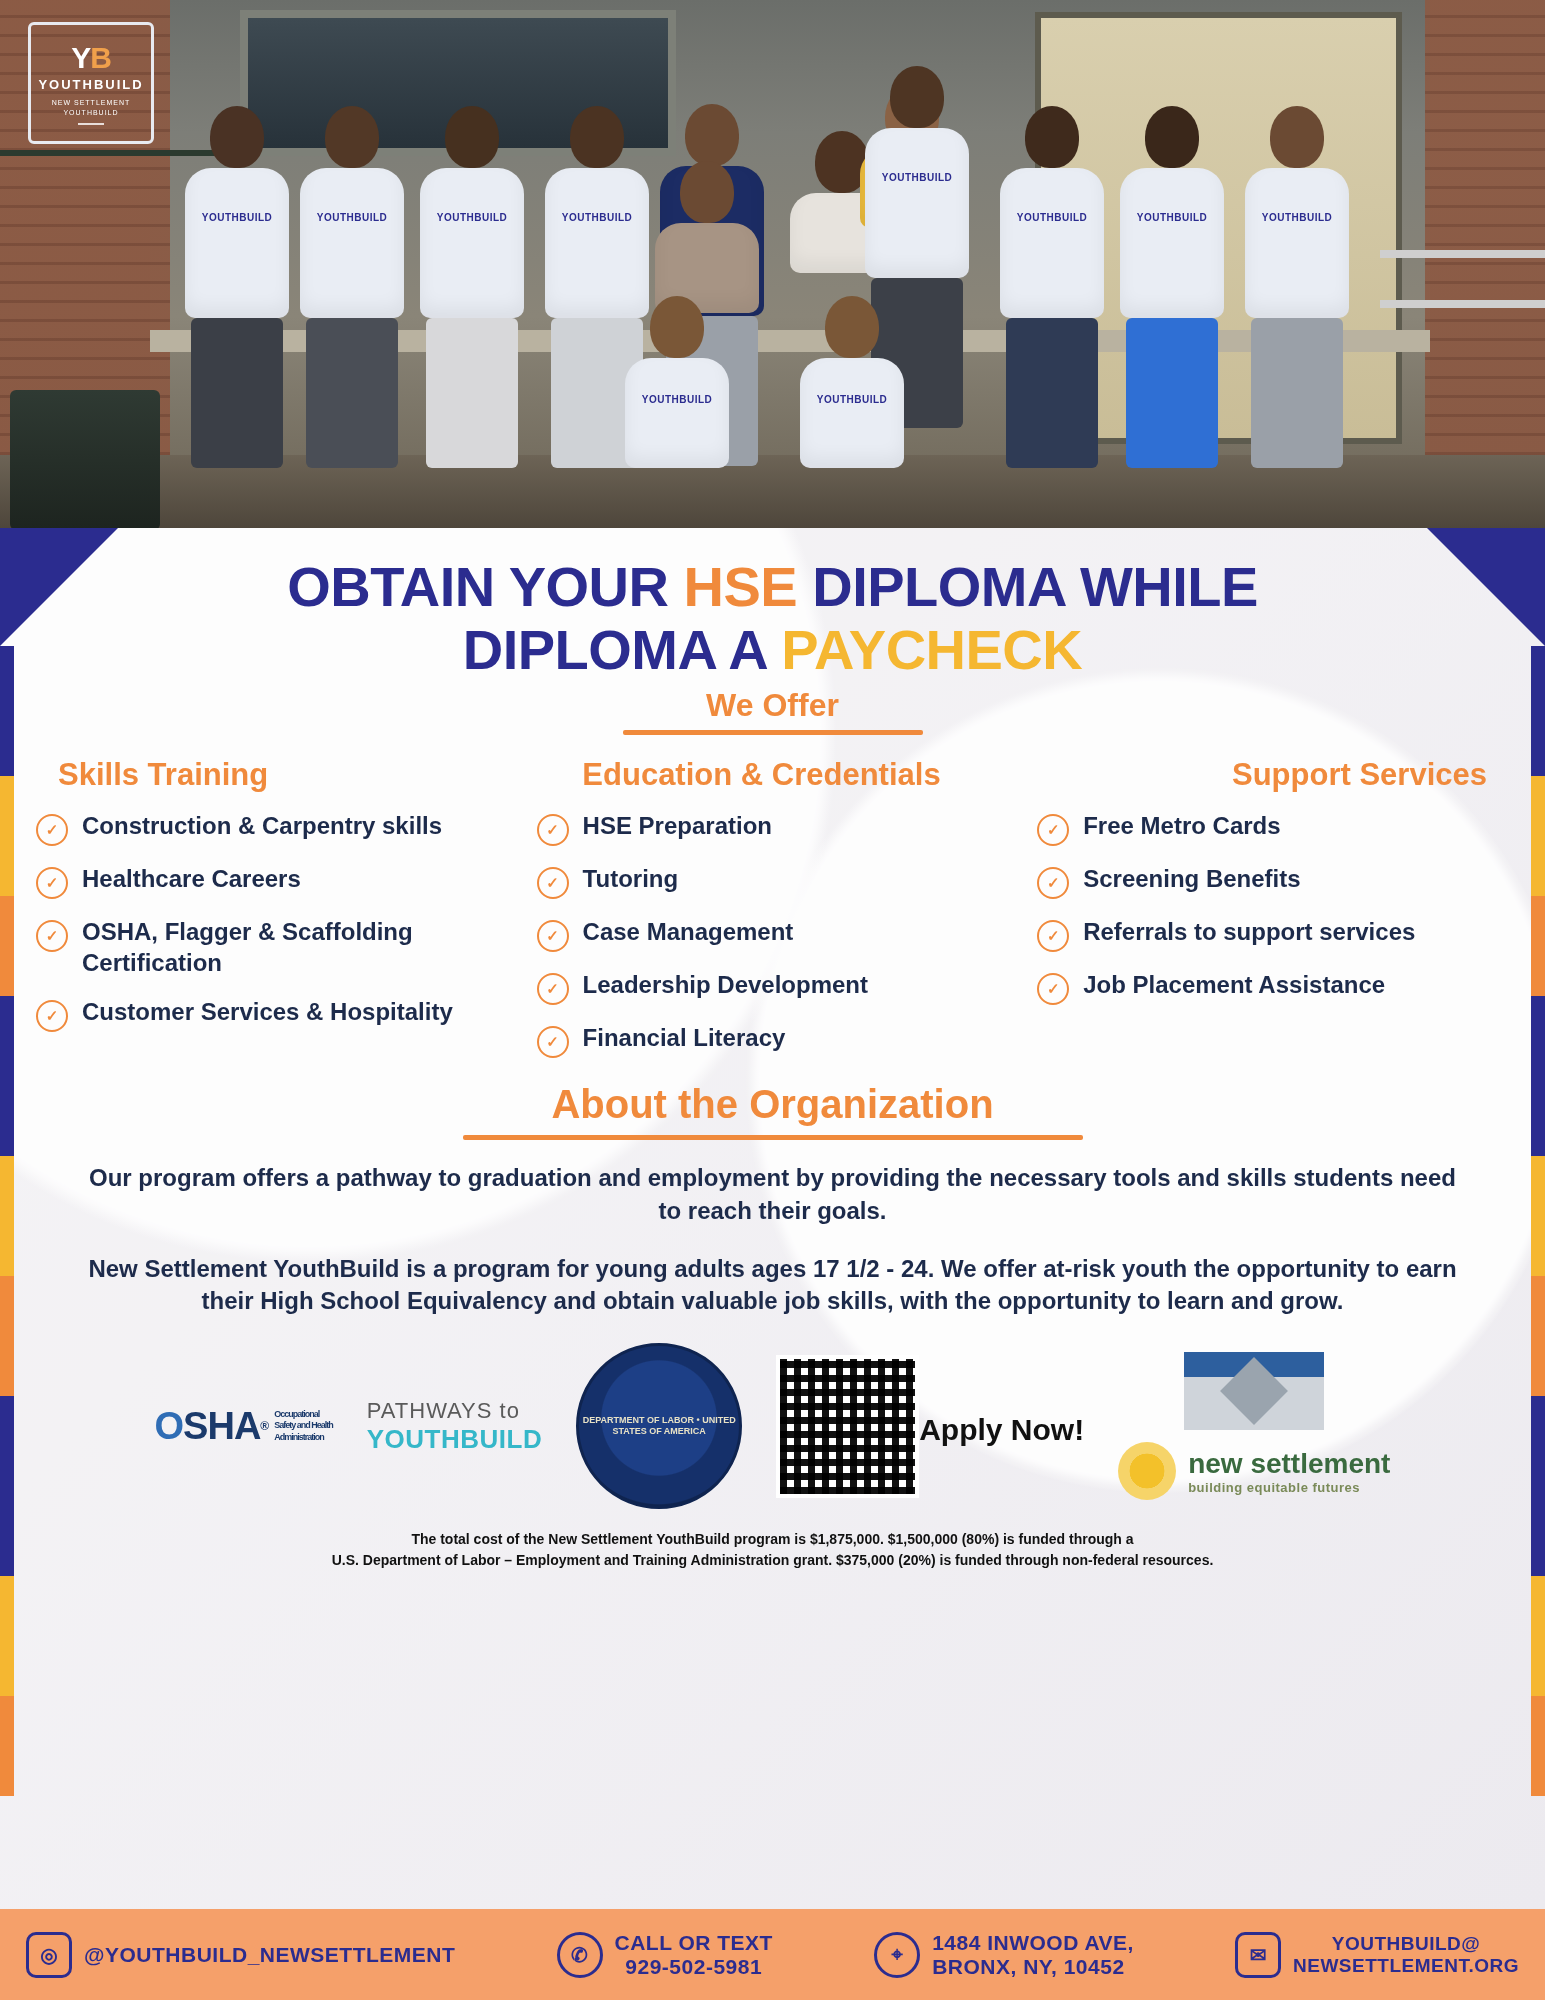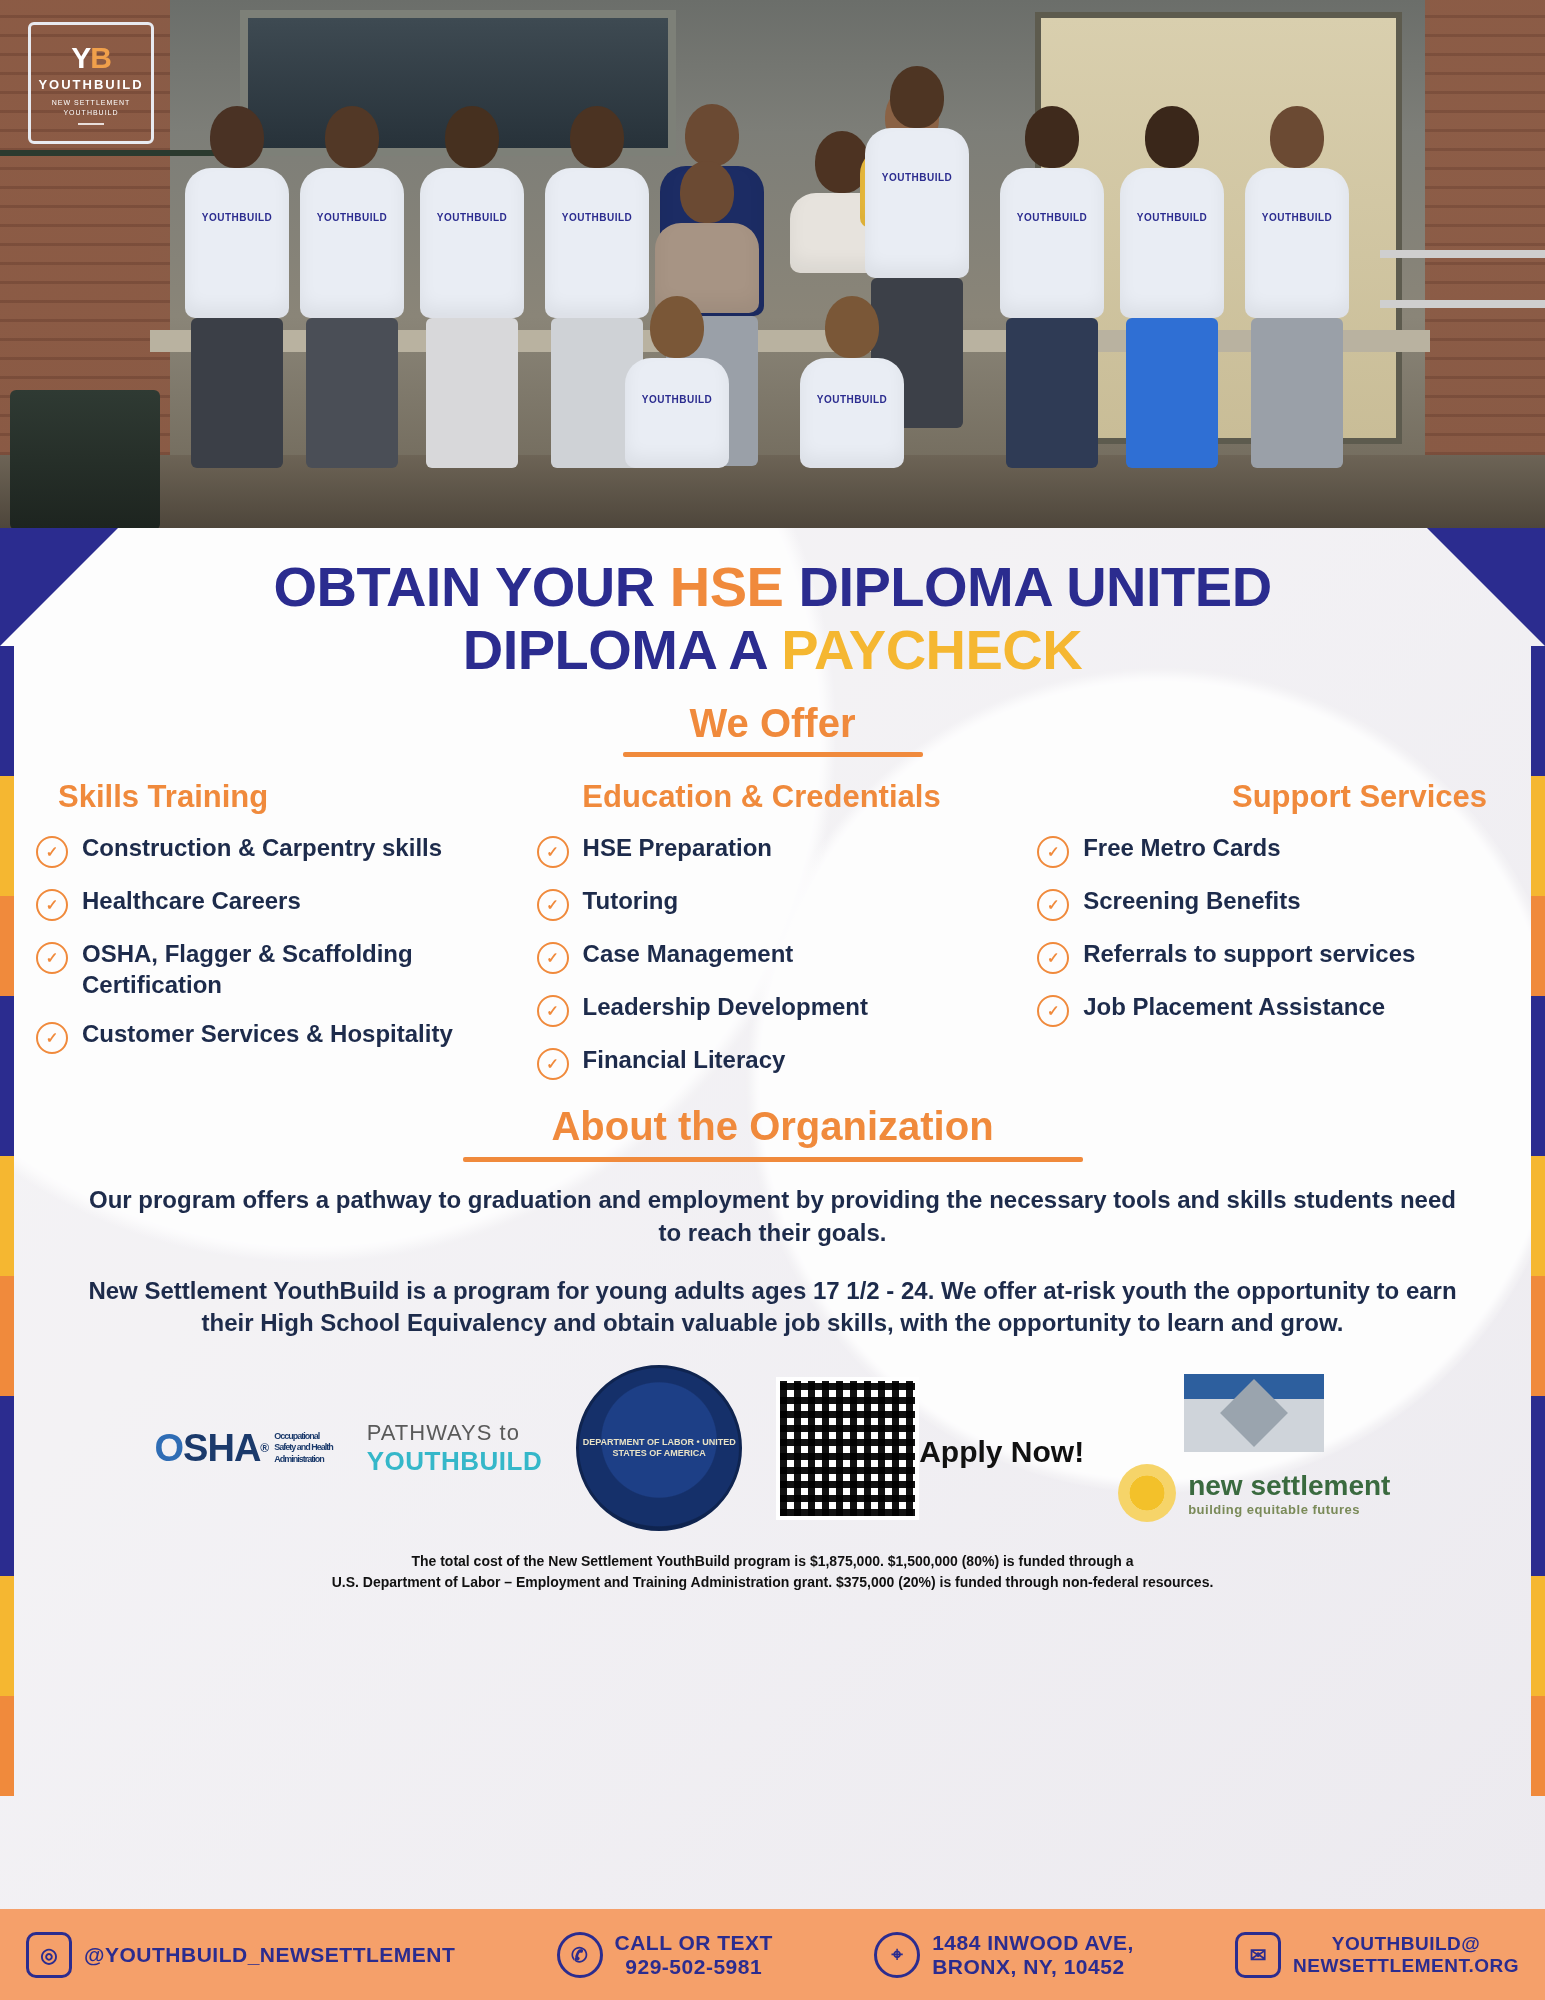--- a/index.html
+++ b/index.html
@@ -101,22 +101,22 @@
   .sidebarL{position:absolute;left:0;top:118px;width:14px;height:1100px;}
   .sidebarR{position:absolute;right:0;top:118px;width:14px;height:1100px;}
   .seg{width:100%;}
   h1.title{
     position:relative;text-align:center;margin:0;padding-top:28px;
     font-size:56px;line-height:1.12;font-weight:800;color:#2b2c8f;letter-spacing:-.5px;
   }
   .title .hse{color:#f08a3c;}
   .title .pay{color:#f5b731;}
   .weoffer{
-    position:relative;text-align:center;color:#f08a3c;font-size:40px;font-weight:700;
-    margin-top:20px;
+    position:relative;text-align:center;color:#f08a3c;font-size:32px;font-weight:700;
+    margin-top:6px;
   }
   .rule{
     position:relative;height:5px;background:#f08a3c;width:300px;margin:6px auto 0;border-radius:2px;
   }
   .cols{
     position:relative;display:flex;justify-content:space-between;
     padding:22px 58px 0 36px;
   }
   .col{width:31%;}
   .col h2{
@@ -328,21 +328,21 @@
     <div class="seg" style="height:100px;background:#f08a3c;"></div>
     <div class="seg" style="height:160px;background:#2b2c8f;"></div>
     <div class="seg" style="height:120px;background:#f5b731;"></div>
     <div class="seg" style="height:120px;background:#f08a3c;"></div>
     <div class="seg" style="height:180px;background:#2b2c8f;"></div>
     <div class="seg" style="height:120px;background:#f5b731;"></div>
     <div class="seg" style="height:100px;background:#f08a3c;"></div>
   </div>
 
   <h1 class="title">
-    <span>OBTAIN YOUR </span><span class="hse">HSE</span><span> DIPLOMA UNITED</span><br>
+    <span>OBTAIN YOUR </span><span class="hse">HSE</span><span> DIPLOMA WHILE</span><br>
     <span>DIPLOMA A </span><span class="pay">PAYCHECK</span>
   </h1>
 
   <div class="weoffer">We Offer</div>
   <div class="rule"></div>
 
   <div class="cols">
 
     <div class="col c1">
       <h2>Skills Training</h2>

